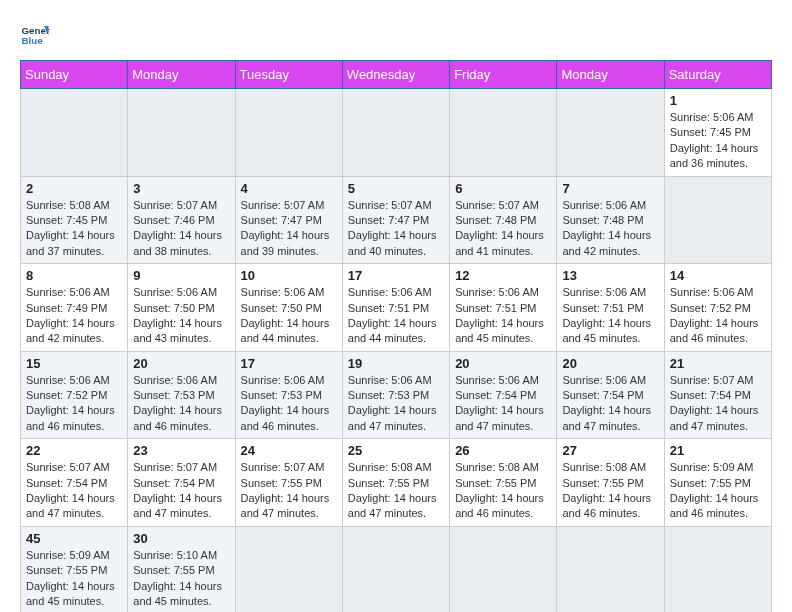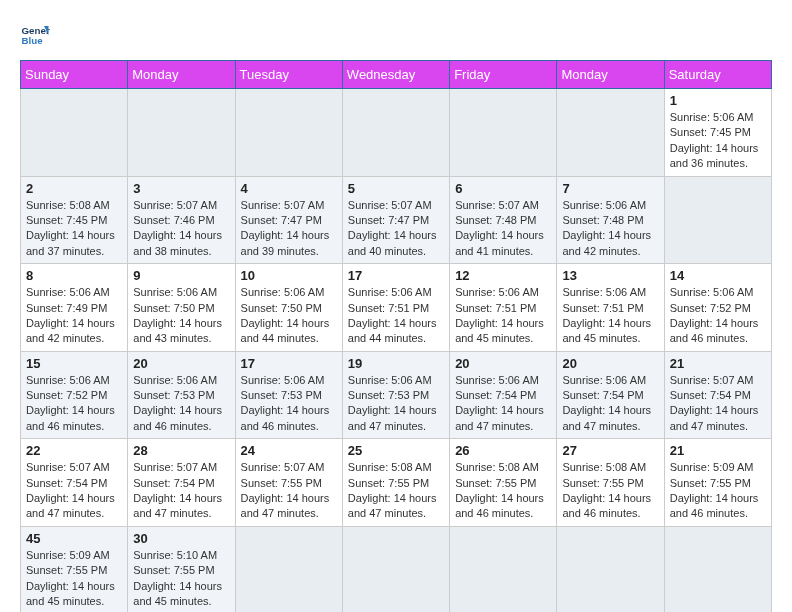--- a/index.html
+++ b/index.html
@@ -205,21 +205,21 @@
           <span class="day-number">21</span>
           <div class="day-info">Sunrise: 5:07 AM<br>Sunset: 7:54 PM<br>Daylight: 14 hours<br>and 47 minutes.</div>
         </td>
       </tr>
       <tr>
         <td>
           <span class="day-number">22</span>
           <div class="day-info">Sunrise: 5:07 AM<br>Sunset: 7:54 PM<br>Daylight: 14 hours<br>and 47 minutes.</div>
         </td>
         <td>
-          <span class="day-number">28</span>
+          <span class="day-number">23</span>
           <div class="day-info">Sunrise: 5:07 AM<br>Sunset: 7:54 PM<br>Daylight: 14 hours<br>and 47 minutes.</div>
         </td>
         <td>
           <span class="day-number">24</span>
           <div class="day-info">Sunrise: 5:07 AM<br>Sunset: 7:55 PM<br>Daylight: 14 hours<br>and 47 minutes.</div>
         </td>
         <td>
           <span class="day-number">25</span>
           <div class="day-info">Sunrise: 5:08 AM<br>Sunset: 7:55 PM<br>Daylight: 14 hours<br>and 47 minutes.</div>
         </td>

